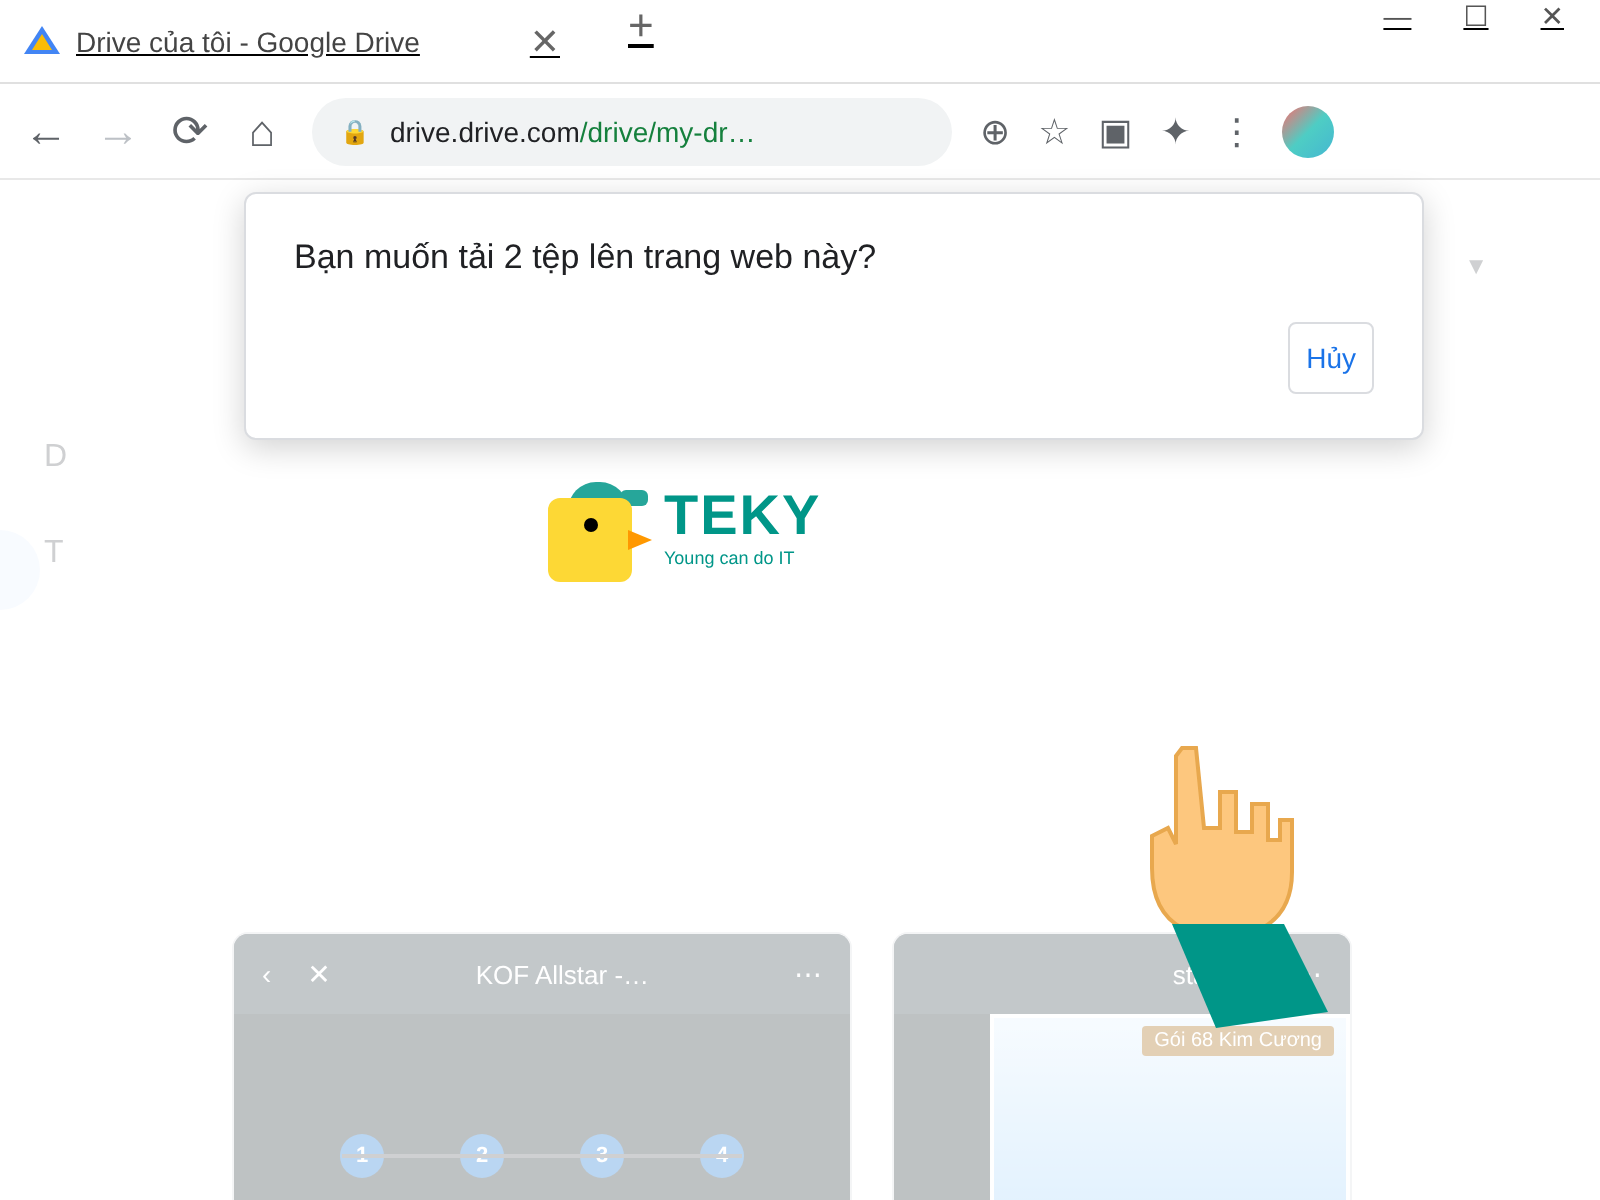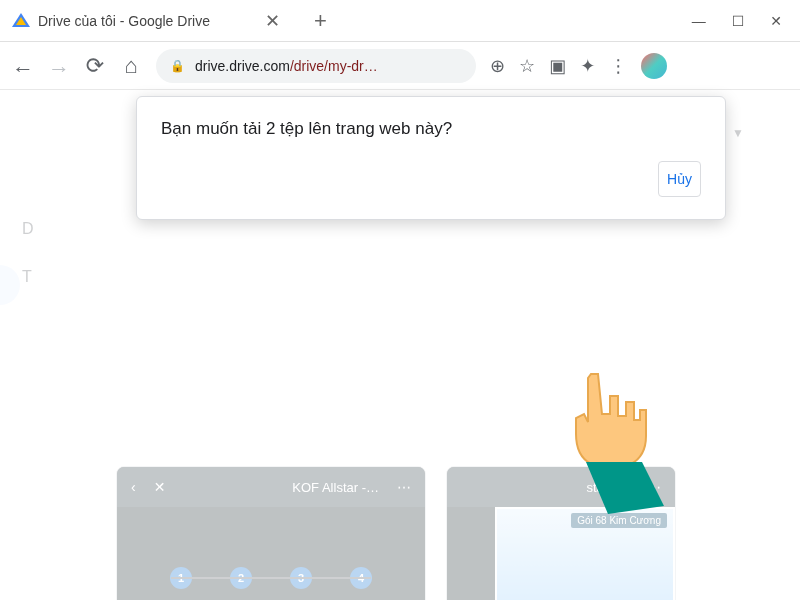--- a/index.html
+++ b/index.html
@@ -1,60 +1,60 @@
 <!DOCTYPE html>
 <html><head>
 <meta charset="utf-8">
 <style>
   * { box-sizing: border-box; margin: 0; padding: 0; font-family: Arial, sans-serif; }
   body { width: 800px; height: 600px; overflow: hidden; background: #fff; position: relative; }
   
   .window { width: 100%; height: 100%; background: #fff; position: relative; }
   
-  .titlebar { height: 42px; background: #fff; display: flex; align-items: center; border-bottom: 1px solid #e0e0e0; }
+  .titlebar { height: 42px; background: #fff; display: flex; align-items: flex-start; border-bottom: 1px solid #e0e0e0; text-decoration: underline; }
   .tab { display: flex; align-items: center; padding: 0 12px; height: 100%; gap: 8px; min-width: 0; flex: 0 1 300px; }
   .favicon { width: 18px; height: 18px; position: relative; flex-shrink: 0; }
   .favicon::before { content: ''; position: absolute; width: 0; height: 0; border-left: 9px solid transparent; border-right: 9px solid transparent; border-bottom: 14px solid #4285f4; top: 1px; }
   .favicon::after { content: ''; position: absolute; width: 0; height: 0; border-left: 5px solid transparent; border-right: 5px solid transparent; border-bottom: 8px solid #fbbc04; top: 5px; left: 4px; }
   .tab-title { font-size: 14px; color: #444; white-space: nowrap; overflow: hidden; text-overflow: ellipsis; }
   .tab-close { color: #666; font-size: 18px; margin-left: auto; padding: 0 8px; }
   .new-tab { color: #666; font-size: 22px; padding: 0 14px; }
   .window-controls { margin-left: auto; display: flex; gap: 26px; padding: 0 18px; color: #555; }
   .wc { font-size: 14px; }
   
   .toolbar { height: 48px; display: flex; align-items: center; padding: 0 12px; gap: 14px; border-bottom: 1px solid #e8e8e8; }
   .nav-btn { color: #5f6368; font-size: 22px; width: 22px; text-align: center; }
   .nav-btn.disabled { color: #bdc1c6; }
   .omnibox { flex: 1; height: 34px; background: #f1f3f4; border-radius: 17px; display: flex; align-items: center; padding: 0 14px; gap: 10px; max-width: 320px; }
   .lock { color: #5f6368; font-size: 12px; }
   .url { font-size: 14px; color: #202124; white-space: nowrap; overflow: hidden; text-overflow: ellipsis; }
-  .url-dim { color: #7f1d1d; }
+  .url-dim { color: #15803d; }
   .tb-icon { color: #5f6368; font-size: 18px; }
   .avatar { width: 26px; height: 26px; border-radius: 50%; background: linear-gradient(135deg,#ff6b6b,#4ecdc4,#45b7d1); }
   
   .content { position: relative; height: calc(100% - 90px); background: #fff; }
   .dim-overlay { position: absolute; inset: 0; background: rgba(255,255,255,0.7); z-index: 5; }
   
   .drive-bg { padding: 20px 16px; position: relative; }
   .section-letter { font-size: 16px; color: #5f6368; margin-bottom: 16px; }
   .dropdown-caret { position: absolute; right: 56px; top: 36px; color: #5f6368; font-size: 12px; }
   
   .cards { display: flex; gap: 20px; margin-top: 180px; padding-left: 100px; }
   .card { width: 310px; background: #fff; border: 1px solid #dadce0; border-radius: 8px; overflow: hidden; }
   .card-preview { height: 160px; background: #263238; position: relative; padding: 0; }
   .preview-bar { height: 40px; background: #37474f; display: flex; align-items: center; padding: 0 14px; gap: 18px; color: #fff; font-size: 14px; }
-  .preview-bar .ptitle { flex: 1; text-align: right; font-size: 13px; }
+  .preview-bar .ptitle { flex: 1; text-align: center; font-size: 13px; }
   .dots-row { display: flex; justify-content: center; align-items: center; gap: 38px; margin-top: 60px; }
   .dot { width: 22px; height: 22px; border-radius: 50%; background: #1976d2; color: #fff; font-size: 11px; display: flex; align-items: center; justify-content: center; font-weight: bold; }
   .dots-row::before { content: ''; position: absolute; height: 2px; background: #5f6368; width: 200px; margin-top: 0; }
   .preview-img2 { position: absolute; right: 0; top: 40px; bottom: 0; width: 180px; background: linear-gradient(180deg,#e3f2fd,#90caf9); border: 2px solid #fff; }
-  .preview-label { position: absolute; top: 46px; right: 8px; background: #0c4a6e; color: #fff; font-size: 10px; padding: 2px 6px; border-radius: 2px; }
+  .preview-label { position: absolute; top: 46px; right: 8px; background: #a16207; color: #fff; font-size: 10px; padding: 2px 6px; border-radius: 2px; }
   .left-pill { position: absolute; left: 0; top: 175px; width: 20px; height: 40px; background: #e8f0fe; border-radius: 0 20px 20px 0; }
   
-  .dialog { position: absolute; top: 6px; left: 136px; width: 590px; background: #fff; border: 1px solid #dadce0; border-radius: 6px; box-shadow: 0 4px 16px rgba(0,0,0,0.18); padding: 22px 24px; z-index: 20; }
+  .dialog { position: absolute; top: 6px; left: 122px; width: 590px; background: #fff; border: 1px solid #dadce0; border-radius: 6px; box-shadow: 0 4px 16px rgba(0,0,0,0.18); padding: 22px 24px; z-index: 20; }
   .dialog-title { font-size: 17px; color: #202124; margin-bottom: 14px; }
   .dialog-body { font-size: 14px; color: #5f6368; line-height: 1.5; }
   .dialog-actions { display: flex; justify-content: flex-end; gap: 14px; margin-top: 22px; align-items: center; }
   .btn-primary { background: #1a73e8; color: #fff; border: none; padding: 9px 22px; border-radius: 4px; font-size: 14px; font-weight: 500; position: relative; }
   .btn-secondary { background: #fff; color: #1a73e8; border: 1px solid #dadce0; padding: 9px 8px; border-radius: 4px; font-size: 14px; font-weight: 500; }
   .primary-highlight { padding: 6px; background: #fff; border-radius: 8px; box-shadow: 0 0 0 3px rgba(255,255,255,0.9); }
   
   .watermark { position: absolute; top: 145px; left: 270px; z-index: 30; display: flex; align-items: center; gap: 6px; }
   .w-bird { width: 56px; height: 56px; position: relative; }
   .w-body { position: absolute; width: 42px; height: 42px; background: #fdd835; border-radius: 6px; bottom: 0; left: 4px; }
@@ -148,20 +148,32 @@
 
     <div class="dim-overlay"></div>
 
     <div class="dialog">
       <div class="dialog-title">Bạn muốn tải 2 tệp lên trang web này?</div>
       <div class="dialog-actions">
         <button class="btn-secondary">Hủy</button>
       </div>
     </div>
 
+    <div class="watermark">
+      <div class="w-bird">
+        <div class="w-cap"></div>
+        <div class="w-body"></div>
+        <div class="w-eye"></div>
+        <div class="w-beak"></div>
+      </div>
+      <div class="w-text">
+        <div class="w-brand">TEKY</div>
+        <div class="w-tag">Young can do IT</div>
+      </div>
+    </div>
 
     <div class="pointer-hand">
       <svg class="hand-svg" viewBox="0 0 130 150">
         <path d="M 45 8 L 52 8 L 56 48 L 64 48 L 64 30 L 72 30 L 72 50 L 80 50 L 80 36 L 88 36 L 88 54 L 94 54 L 94 44 L 100 44 L 100 70 Q 100 90 85 98 L 45 98 Q 30 90 30 68 L 30 52 L 38 48 L 42 56 L 42 12 Z" fill="#fdc77e" stroke="#e8a84e" stroke-width="2"></path>
         <path d="M 40 96 L 96 96 L 118 140 L 62 148 Z" fill="#009688"></path>
       </svg>
     </div>
   </div>
 
 </div>

